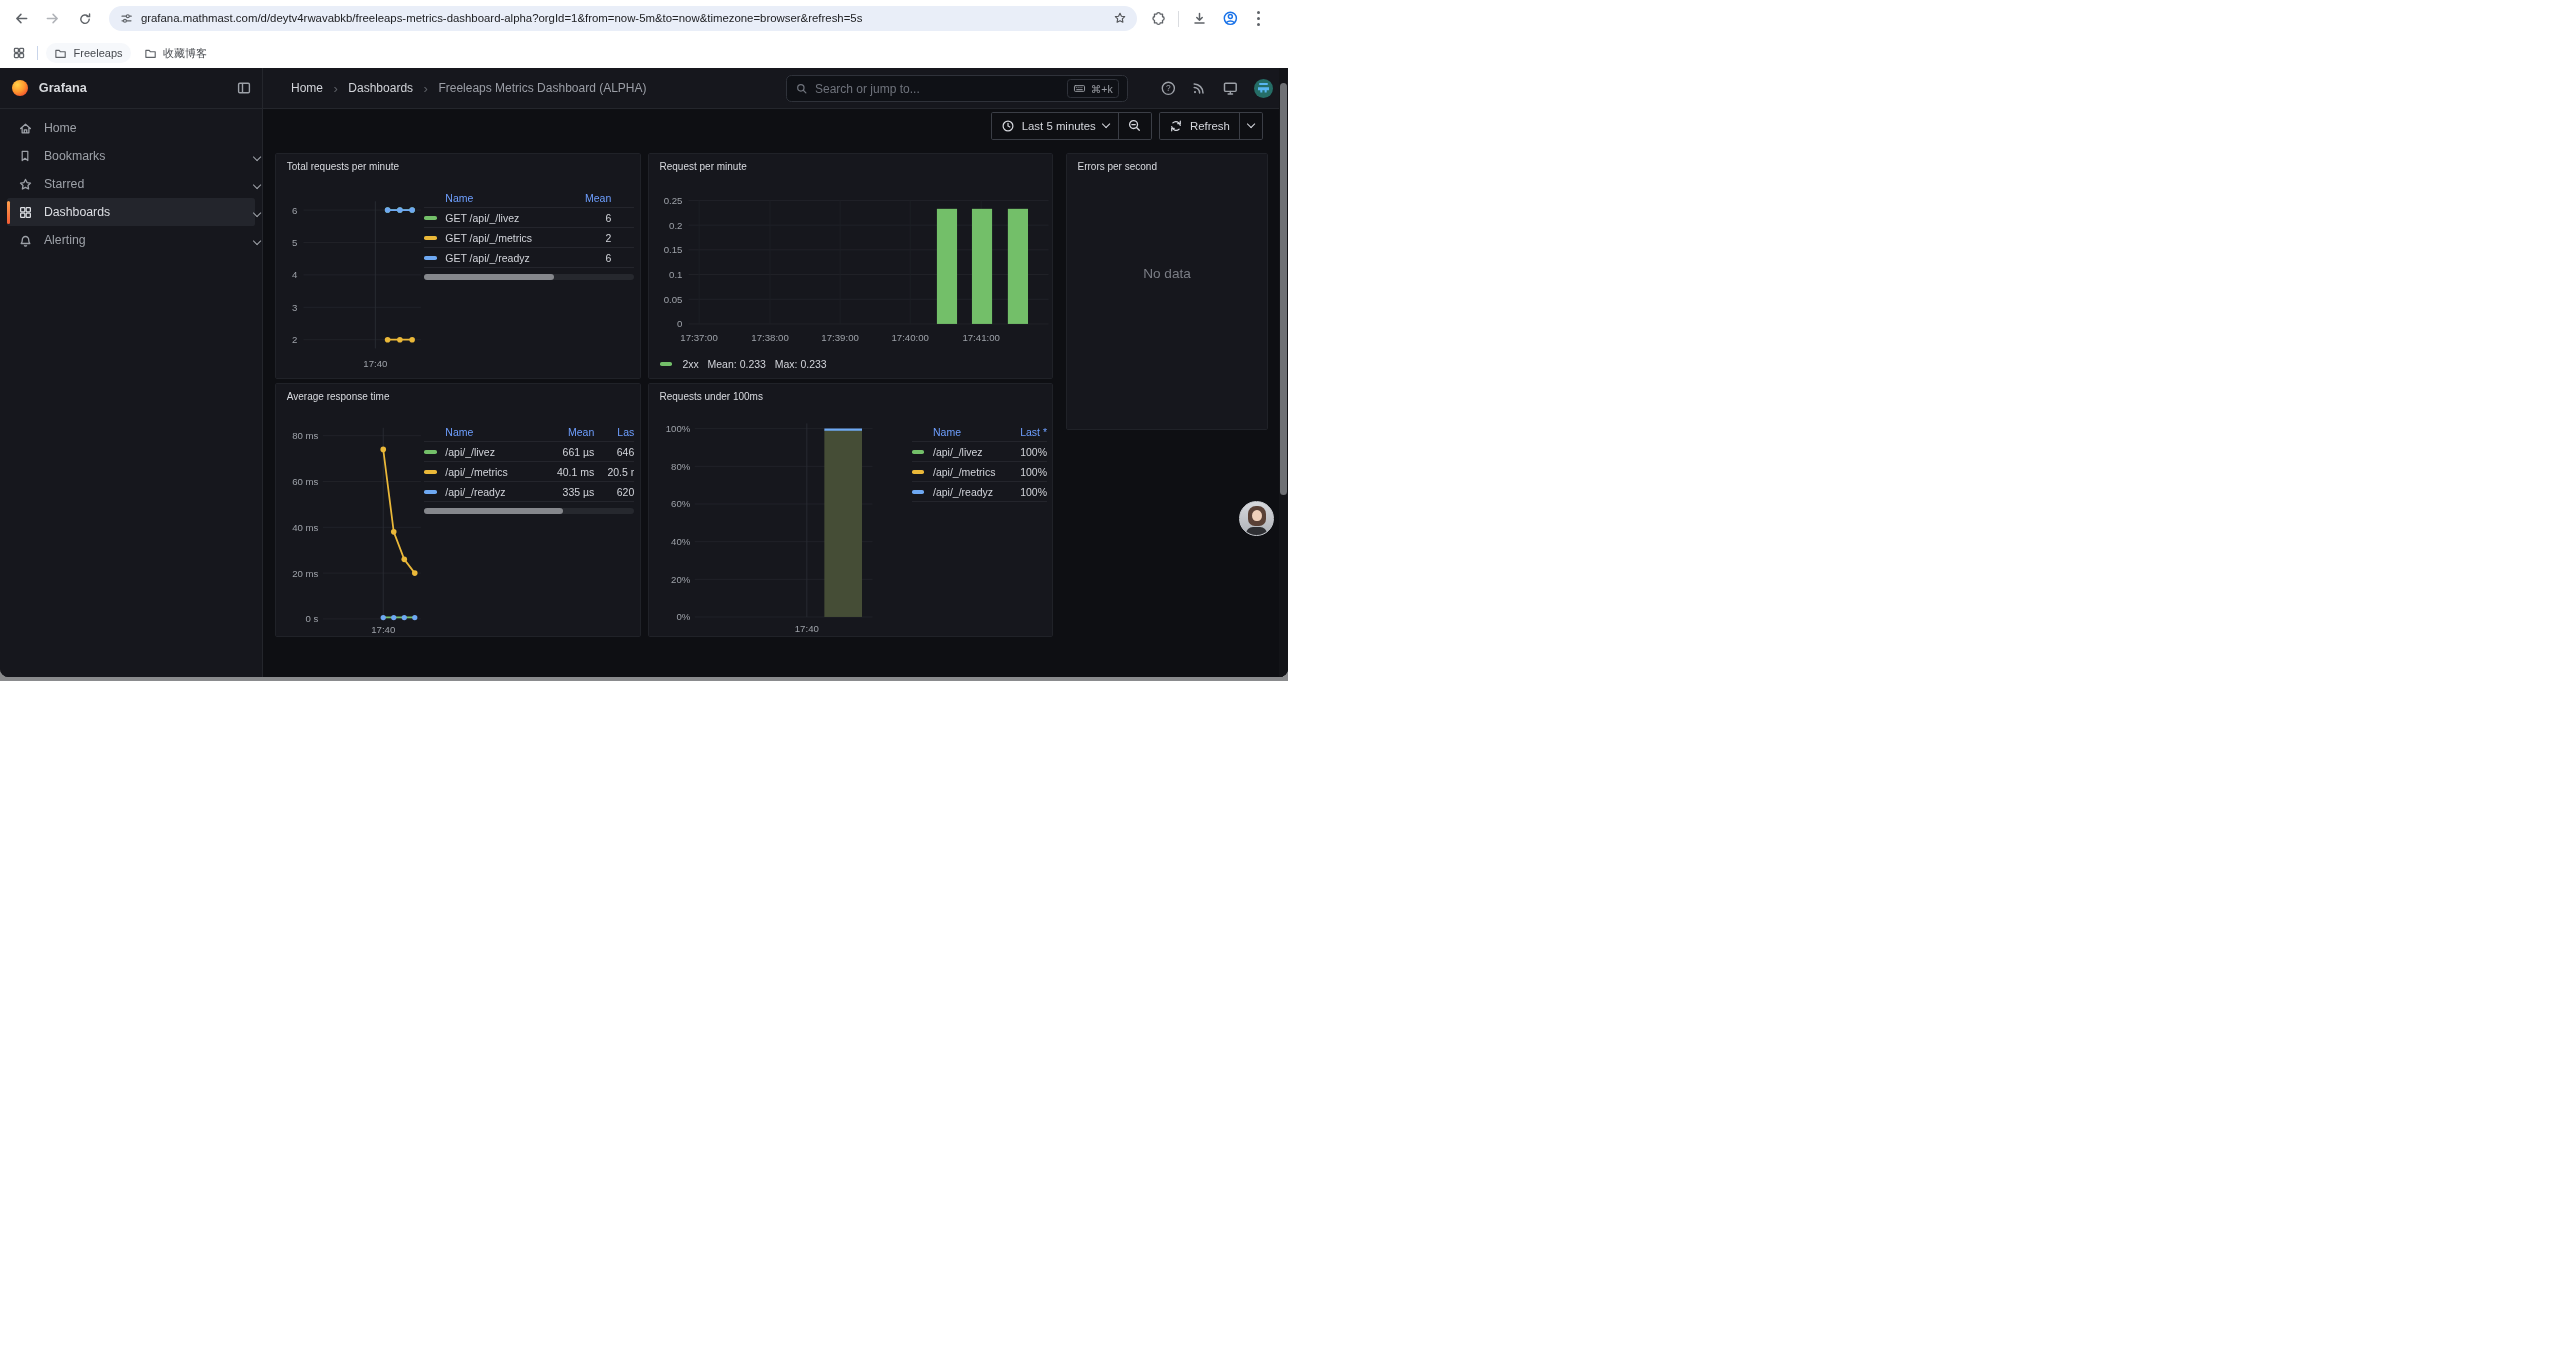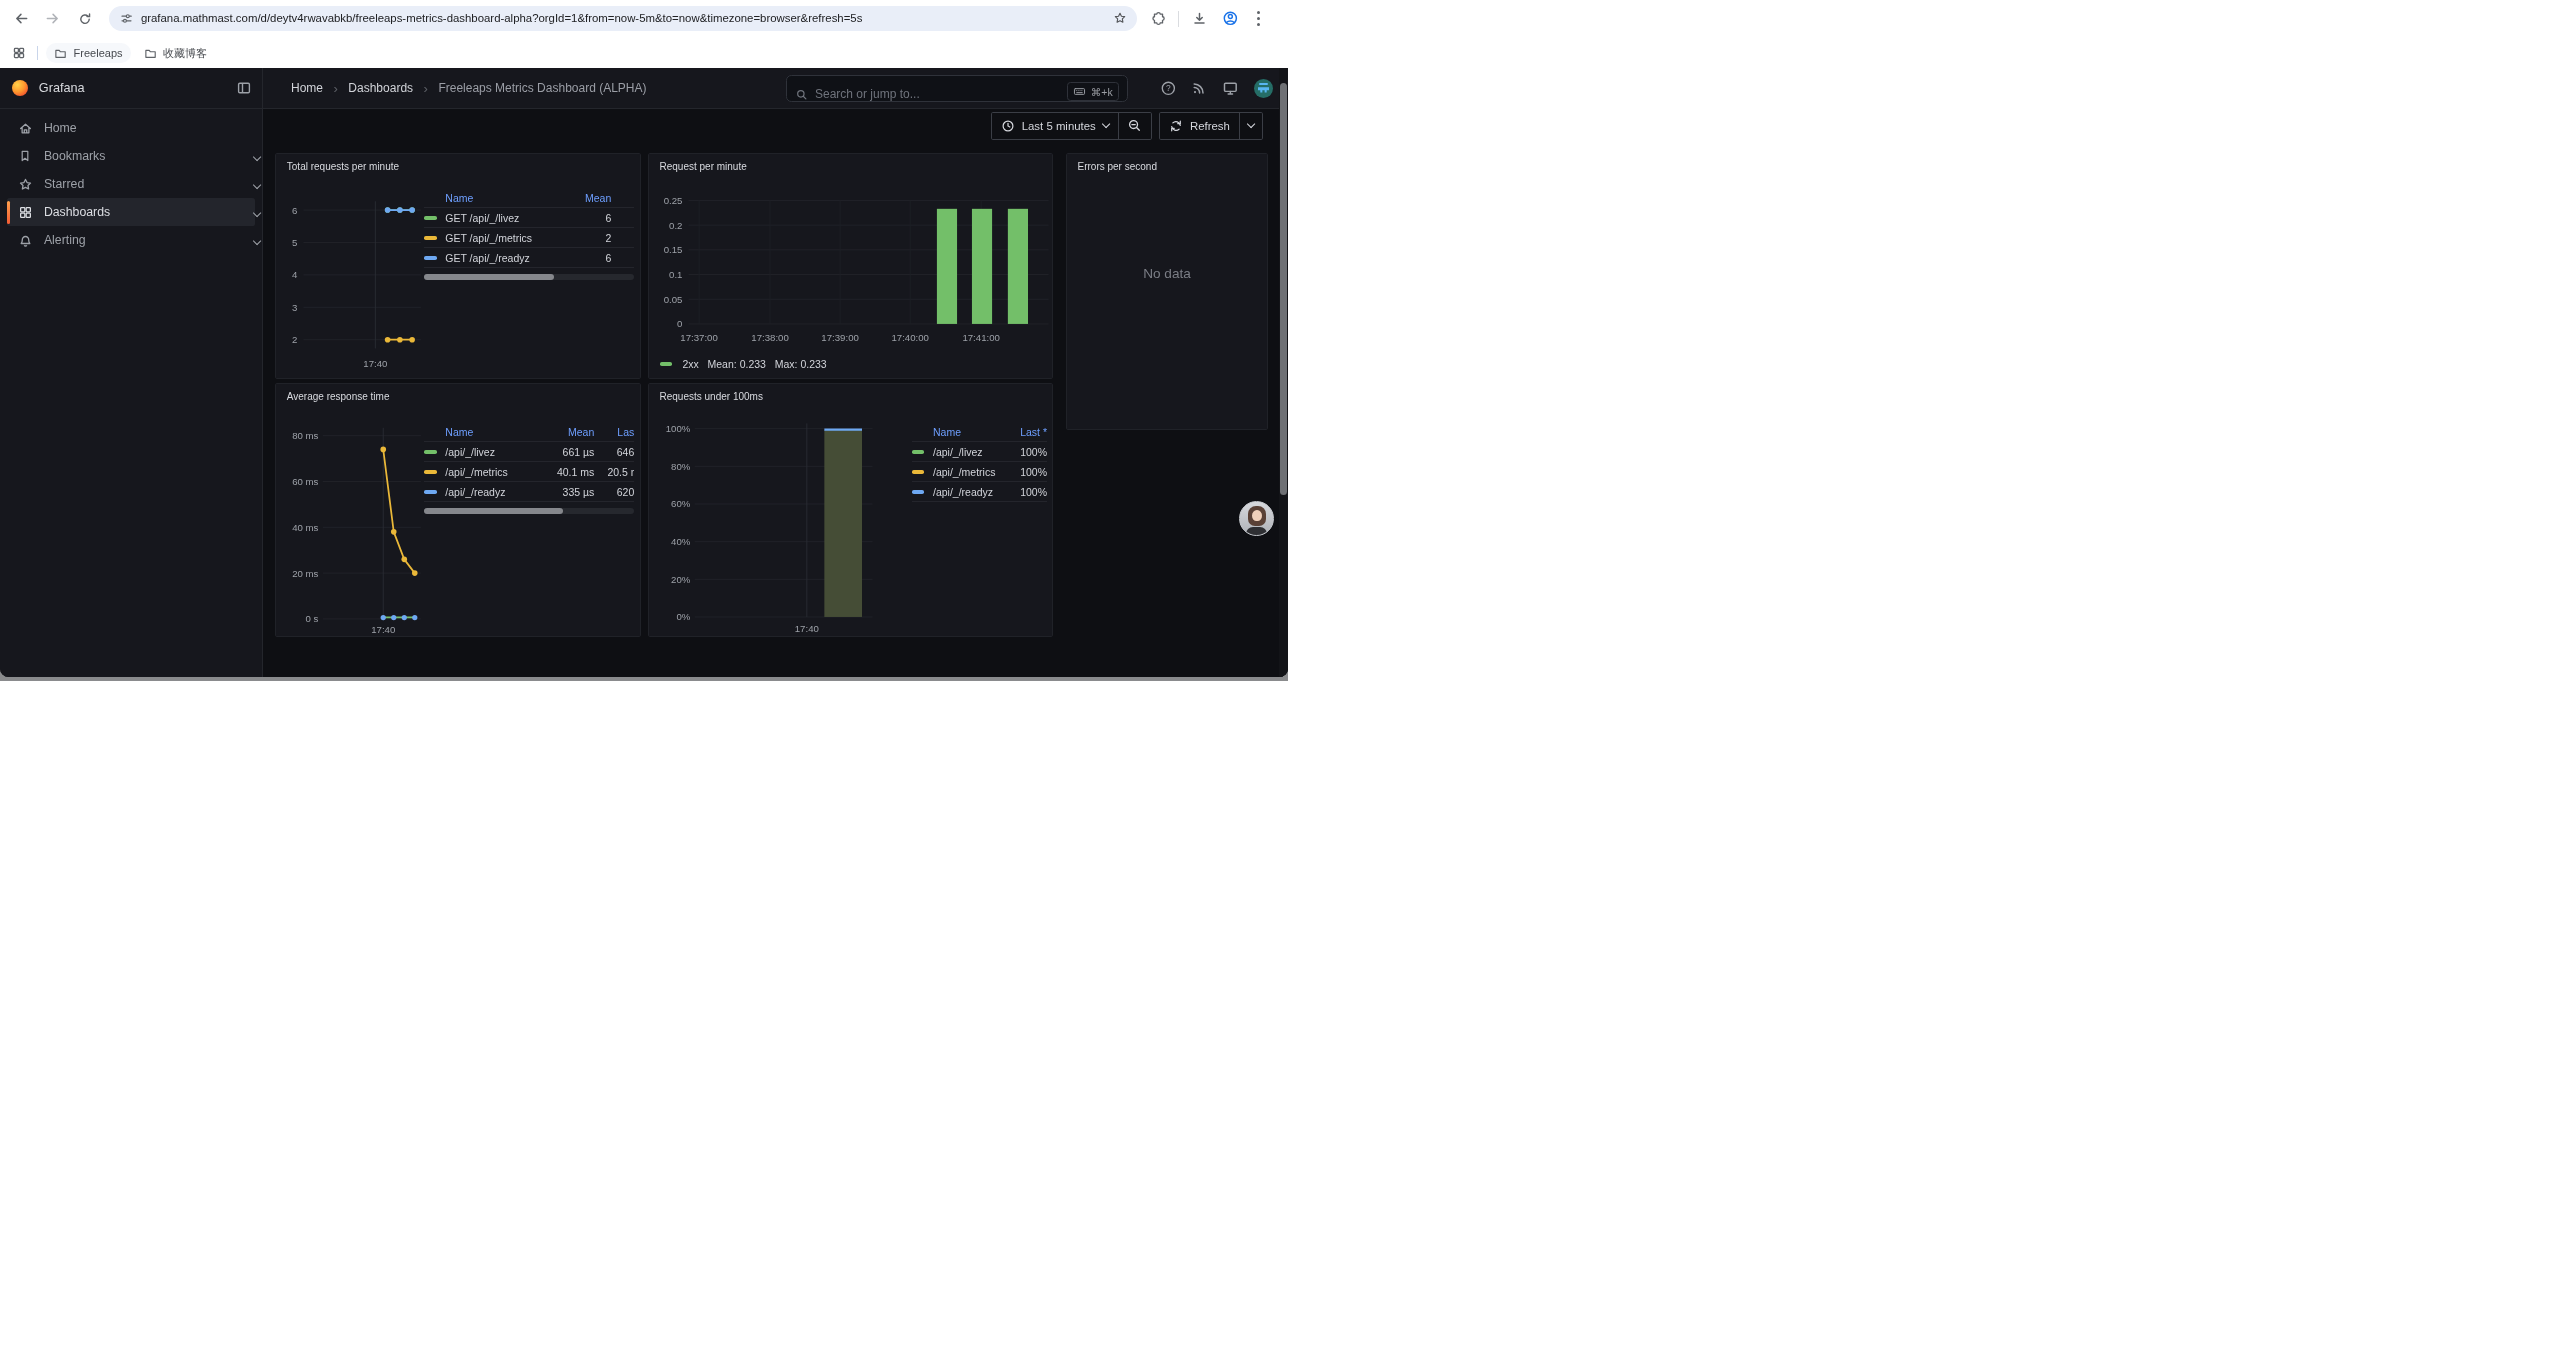--- a/index.html
+++ b/index.html
@@ -20,39 +20,39 @@
 .bm-bar{position:absolute;top:37px;left:0;right:0;height:32px;background:#ffffff;display:flex;align-items:center}
 .bm-sep{width:0.9px;height:14px;background:#c9d5ea;margin:0 8.8px 0 7px}
 .bm-item{display:flex;align-items:center;gap:6.1px;color:#474a4f;font-size:11px;padding:3.5px 8px;border-radius:10.5px}
 .bm-item .ic{color:#5f6368}
 .bm-item.first{background:#f6f8fb}
 
 .gwindow{position:absolute;top:68px;left:0;right:0;height:609px;background:#0e0f13;border-radius:0 0 8.8px 8.8px;overflow:hidden;display:flex;color:#c9cbd1}
 .sidebar{width:263px;flex:0 0 263px;background:#16171d;border-right:0.9px solid #24262c;display:flex;flex-direction:column}
 .brand-row{height:41px;border-bottom:0.9px solid #24262c;display:flex;align-items:center;padding:0 12.3px;position:relative}
 .g-logo{width:16px;height:16px;border-radius:50%;background:radial-gradient(circle at 34% 30%,#ffd24a 0%,#ff9a2e 45%,#f2542d 80%,#e03a20 100%)}
-.brand-label{margin-left:10.5px;font-size:12.7px;font-weight:400;color:#d8dade}
+.brand-label{margin-left:10.5px;font-size:12.7px;font-weight:700;color:#d8dade}
 .brand-toggle{position:absolute;right:10.5px;color:#9da1a8}
 .side-menu{padding-top:5.3px;position:relative}
 .side-item{position:relative;height:28px;margin:0 7px 0 7px;display:flex;align-items:center;border-radius:2.6px;color:#9da1a8}
 .side-item .s-ic{width:15px;height:15px;margin-left:10.5px;display:flex;align-items:center;justify-content:center}
 .side-item .s-label{margin-left:11.4px;font-size:12.3px}
 .side-item .chev{position:absolute;right:-5.3px;top:11.4px;color:#9da1a8}
 .side-item.active{background:#23252c;color:#dcdee3}
 .side-item.active .s-label{color:#dcdee3}
 .side-item.active::before{content:"";position:absolute;left:0;top:2.6px;bottom:2.6px;width:3.1px;border-radius:1.8px;background:linear-gradient(180deg,#ffa04d,#f25b33)}
 .chev{width:6.1px;height:6.1px;border-right:1.5px solid currentColor;border-bottom:1.5px solid currentColor;transform:rotate(45deg)}
 
 .gmain{flex:1;position:relative;display:flex;flex-direction:column;min-width:0}
 .row1{height:41px;border-bottom:0.9px solid #24262c;background:#16171d;position:relative;display:flex;align-items:center}
 .crumbs{margin-left:28px;display:flex;align-items:center;gap:10.5px;font-size:12px}
 .crumb{color:#d2d4d9}
 .crumb.current{color:#9b9ea6}
 .crumb-sep{color:#5c5f66;font-size:13px}
-.searchbox{position:absolute;left:523px;top:7px;width:342px;height:27px;background:#0f1116;border:0.9px solid #2f323a;border-radius:5.3px;display:flex;align-items:flex-end;padding:0 8px;color:#6f737c}
+.searchbox{position:absolute;left:523px;top:7px;width:342px;height:27px;background:#0f1116;border:0.9px solid #2f323a;border-radius:5.3px;display:flex;align-items:center;padding:0 8px;color:#6f737c}
 .searchbox input{flex:1;background:transparent;border:none;outline:none;color:#c9cbd1;font-size:12px;margin-left:7px;font-family:inherit}
 .searchbox input::placeholder{color:#6f737c}
 .kbd-tag{display:flex;align-items:center;gap:4.4px;border:0.9px solid #2f323a;border-radius:3.5px;padding:1.8px 5.3px;color:#9a9da3;font-size:10.5px}
 .row1-icons{position:absolute;right:15px;display:flex;align-items:center;gap:15px;color:#9da1a8}
 .nav-avatar{width:19px;height:19px;border-radius:50%;background:#256d66;overflow:hidden;display:flex;flex-direction:column;align-items:center}
 .px-bar{width:8.8px;height:2.6px;background:#58b6f2;border-radius:0.9px;margin-top:4.4px}
 .px-body{width:11.4px;height:5.3px;margin-top:1.8px;background:#58b6f2;clip-path:polygon(0 0,100% 0,100% 55%,78% 55%,78% 100%,60% 100%,60% 55%,40% 55%,40% 100%,22% 100%,22% 55%,0 55%)}
 .row2{height:42px;border-bottom:0.9px solid #1e2026;display:flex;align-items:center;justify-content:flex-end;padding-right:25.4px;gap:10.5px}
 .icon-btn{color:#9da1a8;background:none;border:none;display:flex;align-items:center;justify-content:center;cursor:pointer}
 .row2 .vdiv{width:0.9px;height:21px;background:#2e3138}

